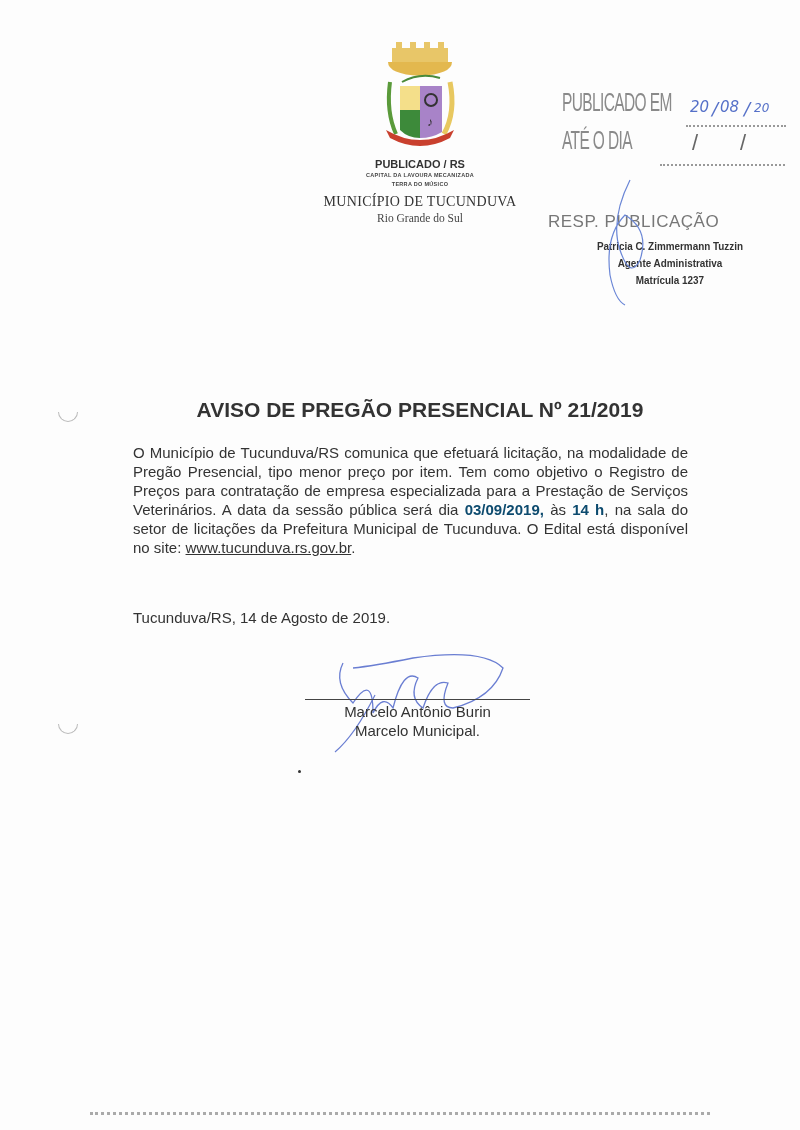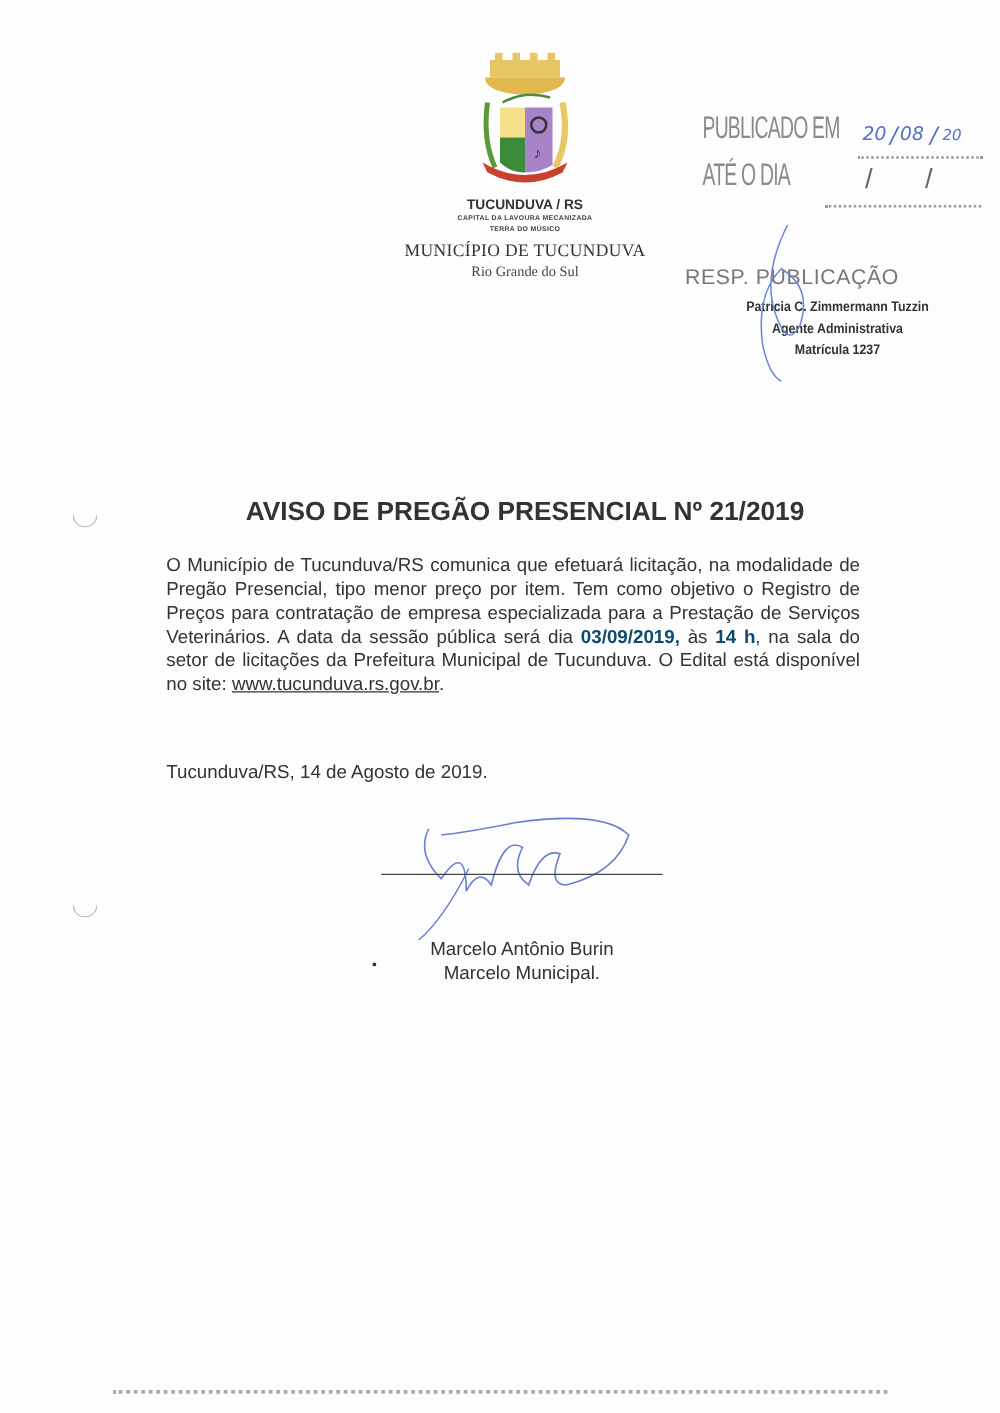--- a/index.html
+++ b/index.html
@@ -14,21 +14,21 @@
   .stamp-date{font-family:"DejaVu Sans",sans-serif;color:#5570c8;font-style:italic;font-size:15px;}
   .dash{border-top:2px dotted #999;height:0;}
   .resp{left:548px;top:212px;font-size:17px;color:#777;letter-spacing:0.5px;}
   .resp-line{left:560px;width:220px;text-align:center;font-size:11px;color:#333;font-family:"Liberation Sans",sans-serif;transform:scaleX(0.9);}
   .title{left:0;top:398px;width:800px;text-align:center;font-weight:bold;font-size:21px;color:#333;padding-left:20px;}
   .body-text{left:133px;top:443px;width:555px;font-size:15px;line-height:19px;text-align:justify;color:#333;}
   .body-text b{color:#0c4a6e;}
   .body-text u{text-decoration:underline;}
   .date-line{left:133px;top:592px;font-size:15px;color:#333;margin-top:17px;}
   .sig-line{left:305px;top:699px;width:225px;border-top:1px solid #444;}
-  .signer{left:305px;top:702px;width:225px;text-align:center;font-size:15px;line-height:19px;color:#333;margin-top:48px;}
+  .signer{left:305px;top:702px;width:225px;text-align:center;font-size:15px;line-height:19px;color:#333;}
   .hole{width:18px;height:9px;border:1px solid #bbb;border-top:none;border-radius:0 0 12px 12px;}
   .footer{left:90px;top:1112px;width:620px;height:4px;border-top:3px dotted #aaa;}
 </style>
 </head>
 <body>
 
 <div class="abs crest">
   <svg width="96" height="112" viewBox="0 0 96 112">
     <path d="M20 6 h56 v14 h-56z" fill="#e8c668"></path>
     <path d="M16 20 h64 q0 12 -32 14 q-32 -2 -32 -14z" fill="#e3b84e"></path>
@@ -40,21 +40,21 @@
     <path d="M48 44 h22 v46 q-10 6 -22 6z" fill="#a883c8"></path>
     <path d="M28 68 h20 v28 q-12 0 -20 -8z" fill="#3d8a3a"></path>
     <path d="M30 40 q18 -10 38 -4" stroke="#4a8a3a" stroke-width="2" fill="none"></path>
     <path d="M18 40 q-4 30 6 52" stroke="#5a9a3a" stroke-width="4" fill="none"></path>
     <path d="M78 40 q6 30 -6 52" stroke="#e8c860" stroke-width="5" fill="none"></path>
     <circle cx="59" cy="58" r="6" fill="none" stroke="#333" stroke-width="2"></circle>
     <text x="55" y="84" font-size="12" fill="#333">♪</text>
     <path d="M14 88 q34 20 68 0 l-4 8 q-30 16 -60 0z" fill="#c9402e"></path>
   </svg>
 </div>
-<div class="abs city-name">TUCUNDUVA / RS</div>
+<div class="abs city-name">PUBLICADO / RS</div>
 <div class="abs city-sub" style="top:172px">CAPITAL DA LAVOURA MECANIZADA</div>
 <div class="abs city-sub" style="top:181px">TERRA DO MÚSICO</div>
 <div class="abs muni">MUNICÍPIO DE TUCUNDUVA</div>
 <div class="abs state">Rio Grande do Sul</div>
 
 <div class="abs stamp" style="left:562px;top:88px">PUBLICADO EM</div>
 <div class="abs stamp-date" style="left:690px;top:98px">20</div>
 <div class="abs stamp-date" style="left:712px;top:98px;font-size:18px">/</div>
 <div class="abs stamp-date" style="left:720px;top:98px">08</div>
 <div class="abs stamp-date" style="left:744px;top:98px;font-size:18px">/</div>

